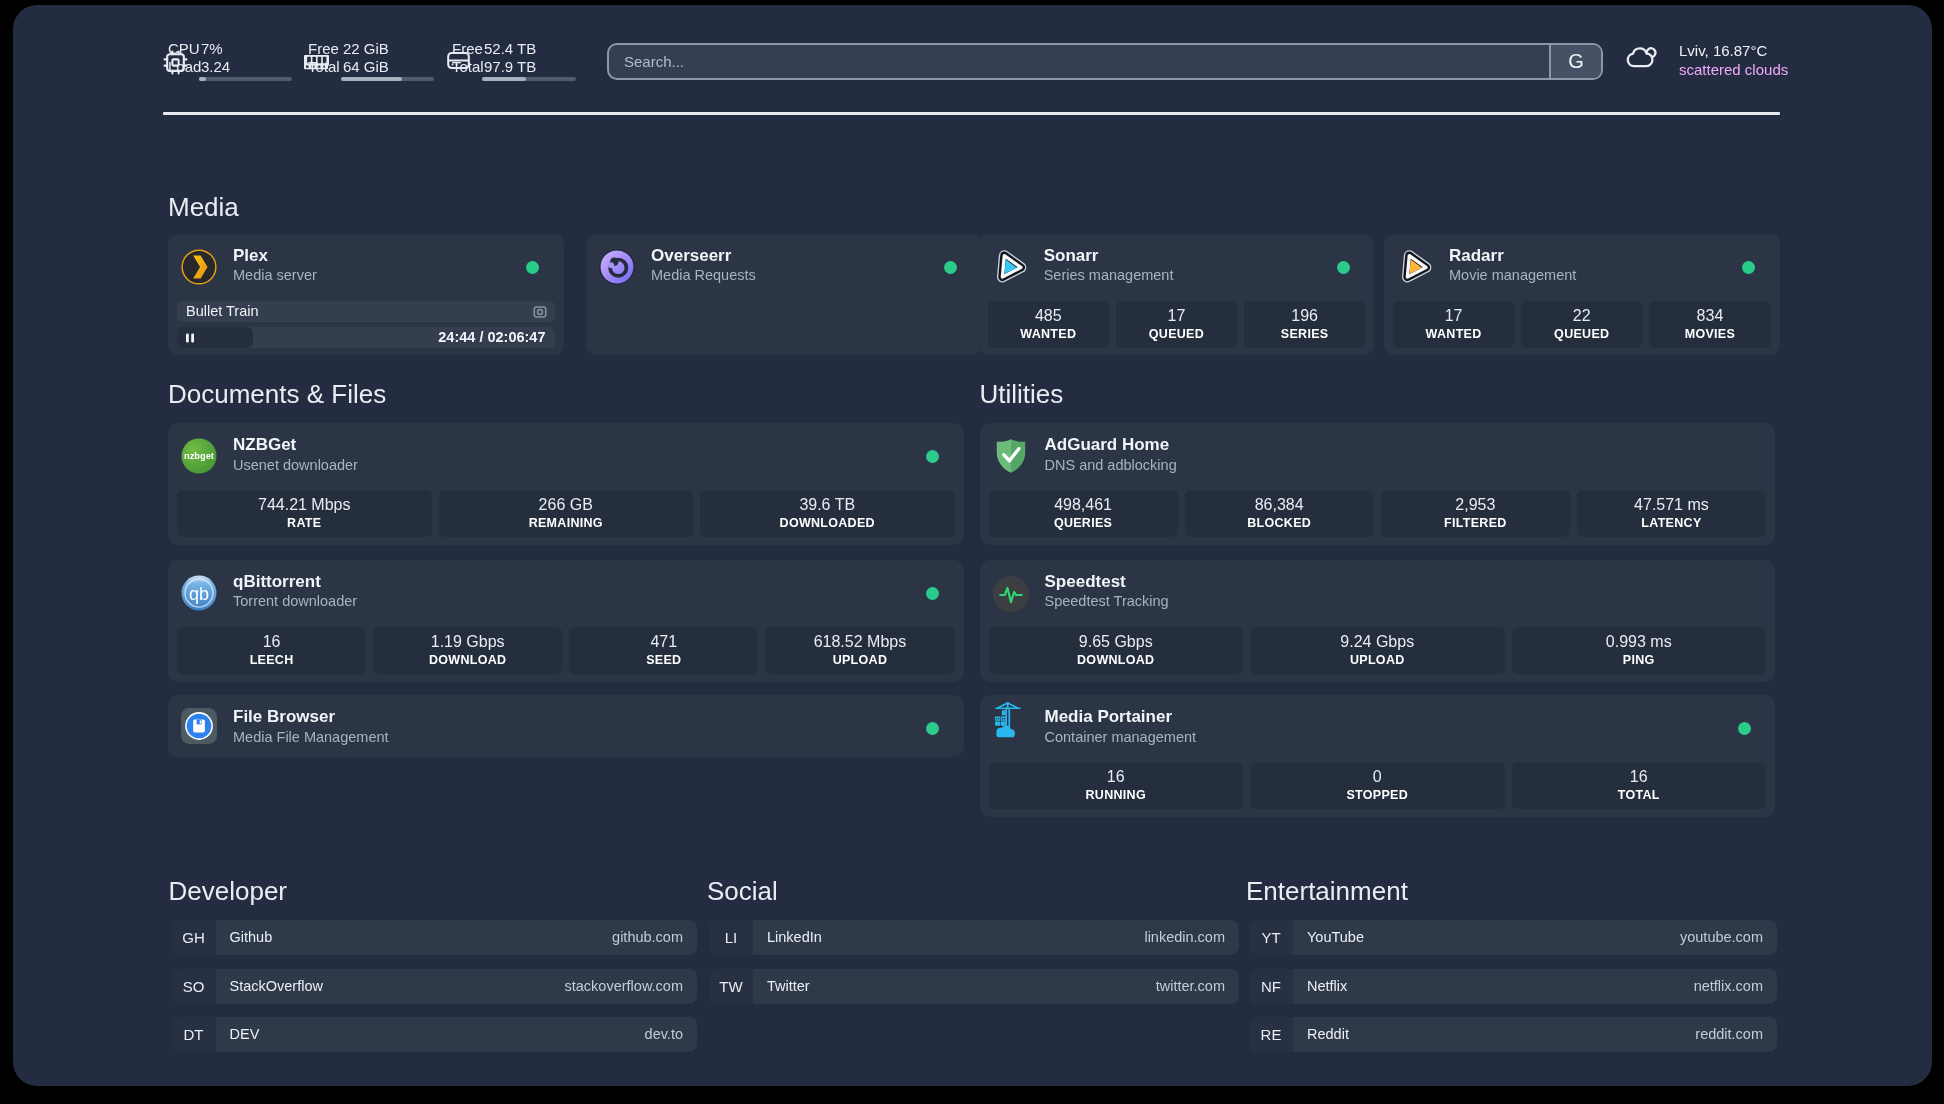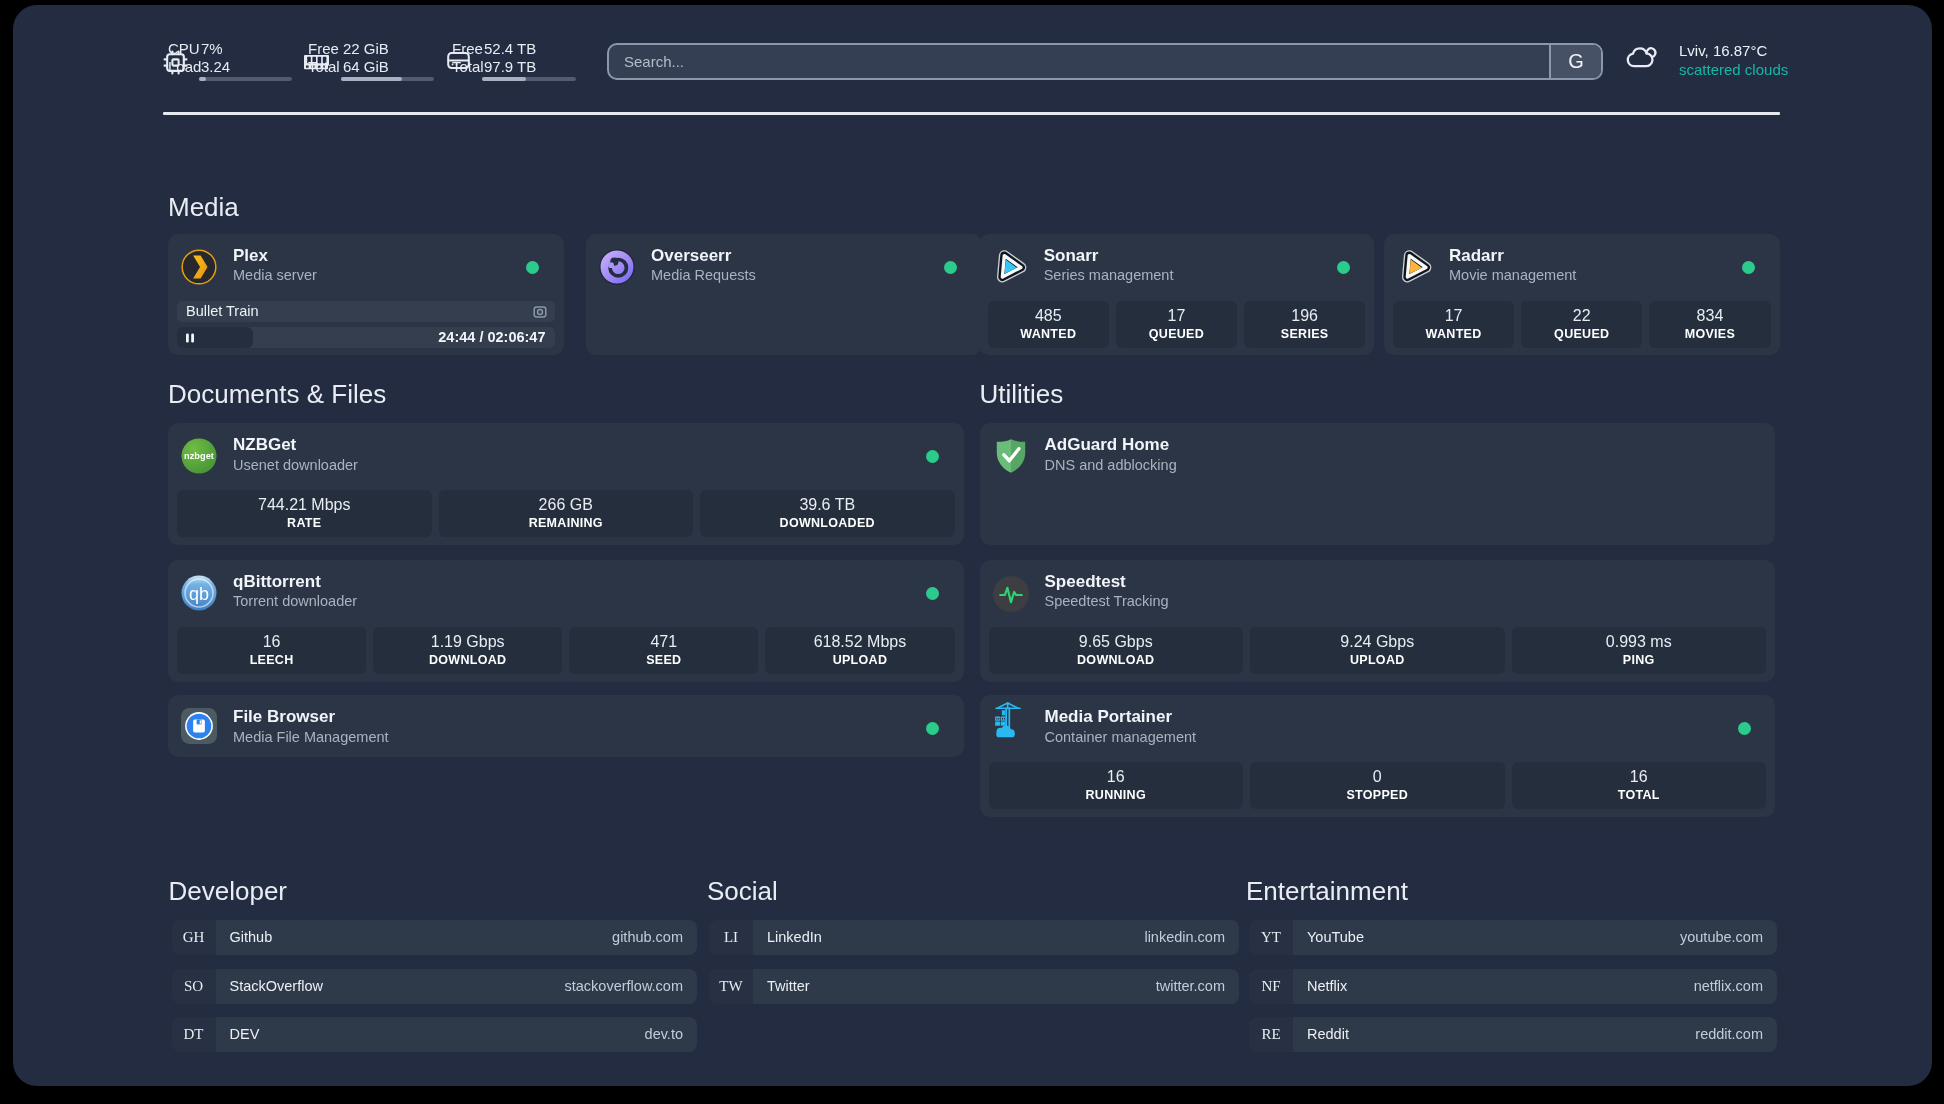--- a/index.html
+++ b/index.html
@@ -11,21 +11,21 @@
 .ctitle{position:absolute;left:65px;top:12px;font-size:17px;font-weight:600;color:#f1f4f8;line-height:20px;white-space:nowrap;}
 .csub{position:absolute;left:65px;top:32.5px;font-size:14.5px;color:#a9b3c0;line-height:18px;white-space:nowrap;}
 .dot{position:absolute;width:13px;height:13px;border-radius:50%;background:#2bcb8b;top:27px;}
 .stats{position:absolute;left:9px;right:9px;top:67px;height:47px;display:flex;gap:7px;}
 .box{flex:1;background:#242e3d;border-radius:6px;text-align:center;overflow:hidden;}
 .box .v{margin-top:5px;font-size:16px;color:#e9edf2;line-height:19px;}
 .box .l{margin-top:1px;font-size:12.5px;font-weight:700;color:#fff;letter-spacing:.3px;line-height:16px;}
 .h1{position:absolute;font-size:26px;font-weight:500;color:#e9edf3;line-height:30px;white-space:nowrap;}
 .bmrow{position:absolute;height:35px;}
 .bmab{position:absolute;left:0;top:0;width:44px;height:35px;background:#273143;border-radius:8px 0 0 8px;
- text-align:center;line-height:35px;font-size:15px;color:#e8edf3;font-family:Liberation Serif, serif;}
+ text-align:center;line-height:35px;font-size:15px;color:#e8edf3;}
 .bmbar{position:absolute;left:44px;top:0;right:0;height:35px;background:#2e3949;border-radius:0 8px 8px 0;}
 .bmname{position:absolute;left:14px;top:0;line-height:35px;font-size:14.5px;color:#ecf0f5;white-space:nowrap;}
 .bmdom{position:absolute;right:14px;top:0;line-height:35px;font-size:14.5px;color:#c3ccd8;white-space:nowrap;}
 .rv{position:absolute;font-size:15px;color:#e7ecf3;line-height:17.5px;}
 .rl{position:absolute;font-size:15px;color:#e7ecf3;line-height:17.5px;text-align:left;}
 .rbar{position:absolute;height:4px;border-radius:2px;background:#515c6e;}
 .rfill{position:absolute;left:0;top:0;height:4px;border-radius:2px;background:#a7b1bf;}
 </style></head><body>
 <div class="page"></div>
 
@@ -65,21 +65,21 @@
     <div class="rfill" style="width:44px"></div>
   </div>
 <div class="abs" style="left:607px;top:43px;width:996px;height:37px;border:2px solid #8d97ab;border-radius:10px;background:#353f53;box-sizing:border-box;">
 <div class="abs" style="left:15px;top:0;line-height:33px;font-size:15px;color:#b4bdca;">Search...</div>
 <div class="abs" style="right:0;top:0;width:50px;height:33px;background:#475165;border-left:2px solid #8d97ab;border-radius:0 8px 8px 0;text-align:center;line-height:33px;font-size:20px;font-weight:400;color:#eef1f6;">G</div>
 </div>
 <svg class="abs" style="left:1626px;top:44px" width="33" height="29" viewBox="0 0 33 29" fill="none" stroke="#e9edf3" stroke-width="2.3" stroke-linecap="round" stroke-linejoin="round">
 <path d="M20.5 9.2a7 7 0 0 0-6.6-4.8 7.1 7.1 0 0 0-6.9 5.3 6.3 6.3 0 0 0 1 12.5h11.6a6.4 6.4 0 0 0 .9-12.8z"></path>
 <path d="M20.6 9.4a4.6 4.6 0 0 1 1.6-4.1 4.5 4.5 0 0 1 5.7.1 4.4 4.4 0 0 1 1.2 5 4.5 4.5 0 0 1-2.6 2.5"></path>
   </svg>
-<div class="abs" style="left:1679px;top:41px;font-size:15px;color:#eef2f8;line-height:19px;">Lviv, 16.87°C<br><span style="color:#14b8a6;">scattered clouds</span></div>
+<div class="abs" style="left:1679px;top:41px;font-size:15px;color:#eef2f8;line-height:19px;">Lviv, 16.87°C<br><span style="color:#f0abfc;">scattered clouds</span></div>
 <div class="abs" style="left:163px;top:112px;width:1617px;height:2.5px;background:#e7ebf0;border-radius:1px;"></div>
 <div class="h1" style="left:168px;top:192px;">Media</div>
 <div class="card" style="left:168px;top:233.5px;width:395.5px;height:121.5px">
     <svg class="logo" width="37" height="37" viewBox="0 0 37 37">
 <defs>
         <linearGradient id="plxg" x1="0" y1="0" x2="1" y2="1">
           <stop offset="0" stop-color="#f7c21d"></stop>
           <stop offset="1" stop-color="#e6920c"></stop>
         </linearGradient>
       </defs>
@@ -260,20 +260,38 @@
           <stop offset="0.5" stop-color="#6cbc79"></stop>
           <stop offset="0.5" stop-color="#56a665"></stop>
           <stop offset="1" stop-color="#56a665"></stop>
         </linearGradient>
       </defs>
 <path d="M18.5 1.2 C14.5 3.2 9 4.2 3.5 4 V15.5 C3.5 25 10 32.8 18.5 36.8 C27 32.8 33.5 25 33.5 15.5 V4 C28 4.2 22.5 3.2 18.5 1.2 Z" fill="url(#adg)"></path>
 <path d="M11 17.8 L16.8 24 L26.8 11.3" fill="none" stroke="#fff" stroke-width="3.6" stroke-linecap="round" stroke-linejoin="round"></path>
     </svg>
     <div class="ctitle">AdGuard Home</div>
     <div class="csub">DNS and adblocking</div>
+    <div class="stats">
+      <div class="box">
+        <div class="v">498,461</div>
+        <div class="l">QUERIES</div>
+      </div>
+      <div class="box">
+        <div class="v">86,384</div>
+        <div class="l">BLOCKED</div>
+      </div>
+      <div class="box">
+        <div class="v">2,953</div>
+        <div class="l">FILTERED</div>
+      </div>
+      <div class="box">
+        <div class="v">47.571 ms</div>
+        <div class="l">LATENCY</div>
+      </div>
+    </div>
   </div>
 <div class="card" style="left:979.5px;top:559.6px;width:795.5px;height:122px">
     <svg class="logo" width="35" height="35" viewBox="0 0 35 35" style="top:16px;">
 <circle cx="17.5" cy="17.5" r="17.5" fill="#3c3e41"></circle>
 <polyline points="7,18.5 11.5,18.5 14,11.5 17.5,25.5 20.5,15.5 22.5,18.5 28,18.5" fill="none" stroke="#2ed573" stroke-width="2.1" stroke-linecap="round" stroke-linejoin="round"></polyline>
     </svg>
     <div class="ctitle">Speedtest</div>
     <div class="csub">Speedtest Tracking</div>
     <div class="stats">
       <div class="box">

